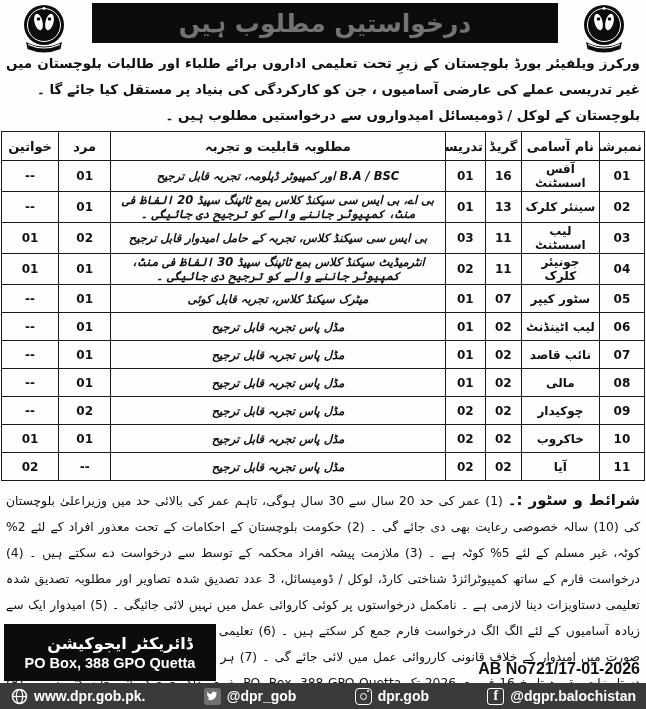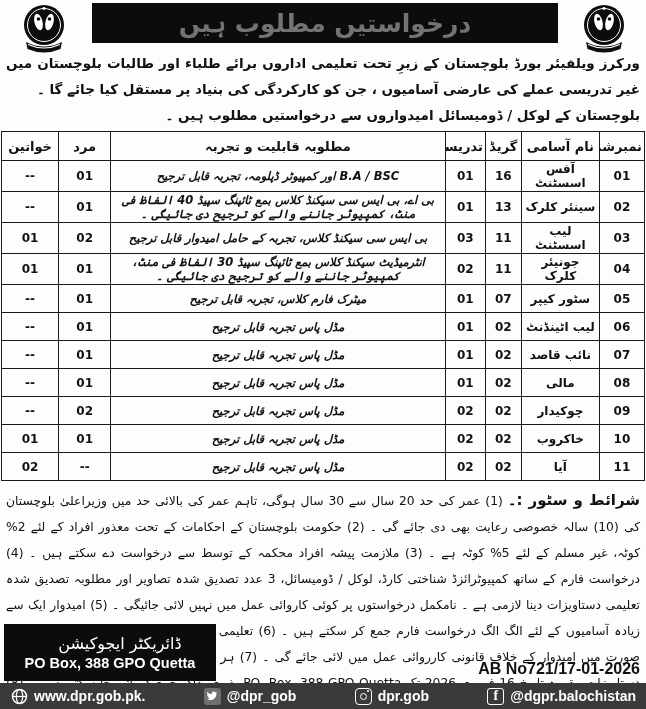--- a/index.html
+++ b/index.html
@@ -54,21 +54,21 @@
   }
   .terms .terms-heading { font-size:15px; font-weight:bold; letter-spacing:.5px; }
   
   .director-box {
     position:absolute; left:4px; bottom:28px;
     width:212px; height:57px;
     background:#0c0c0c; color:#fff;
     display:flex; flex-direction:column; align-items:center; justify-content:center;
     gap:2px;
   }
-  .director-title { font-size:16px; font-weight:normal; letter-spacing:2px;margin-left:20px; }
+  .director-title { font-size:16px; font-weight:bold; letter-spacing:2px;margin-left:20px; }
   .director-address { font-family:"Liberation Sans",sans-serif; font-size:14.5px; font-weight:bold; direction:ltr; }
   .ref-no {
     position:absolute; right:6px; bottom:31px;
     font-family:"Liberation Sans",sans-serif;
     font-size:16px; font-weight:bold; direction:ltr;text-align:center;
   }
   
   .footer {
     position:absolute; left:0; right:0; bottom:0; height:26px;
     background:#3a3a3a; color:#fff;
@@ -162,21 +162,21 @@
           <td>01</td>
           <td class="qual">B.A / BSC اور کمپیوٹر ڈپلومہ، تجربہ قابل ترجیح</td>
           <td>01</td>
           <td>--</td>
         </tr>
         <tr>
           <td>02</td>
           <td>سینئر کلرک</td>
           <td>13</td>
           <td>01</td>
-          <td class="qual">بی اے، بی ایس سی سیکنڈ کلاس بمع ٹائپنگ سپیڈ 40 الفاظ فی منٹ، کمپیوٹر جاننے والے کو ترجیح دی جائیگی ۔</td>
+          <td class="qual">بی اے، بی ایس سی سیکنڈ کلاس بمع ٹائپنگ سپیڈ 20 الفاظ فی منٹ، کمپیوٹر جاننے والے کو ترجیح دی جائیگی ۔</td>
           <td>01</td>
           <td>--</td>
         </tr>
         <tr>
           <td>03</td>
           <td>لیب اسسٹنٹ</td>
           <td>11</td>
           <td>03</td>
           <td class="qual">بی ایس سی سیکنڈ کلاس، تجربہ کے حامل امیدوار قابل ترجیح</td>
           <td>02</td>
@@ -189,21 +189,21 @@
           <td>02</td>
           <td class="qual">انٹرمیڈیٹ سیکنڈ کلاس بمع ٹائپنگ سپیڈ 30 الفاظ فی منٹ، کمپیوٹر جاننے والے کو ترجیح دی جائیگی ۔</td>
           <td>01</td>
           <td>01</td>
         </tr>
         <tr>
           <td>05</td>
           <td>سٹور کیپر</td>
           <td>07</td>
           <td>01</td>
-          <td class="qual">میٹرک فارم کلاس، تجربہ قابل ترجیح</td>
+          <td class="qual">میٹرک سیکنڈ کلاس، تجربہ قابل کوئی</td>
           <td>01</td>
           <td>--</td>
         </tr>
         <tr>
           <td>06</td>
           <td>لیب اٹینڈنٹ</td>
           <td>02</td>
           <td>01</td>
           <td class="qual">مڈل پاس تجربہ قابل ترجیح</td>
           <td>01</td>

